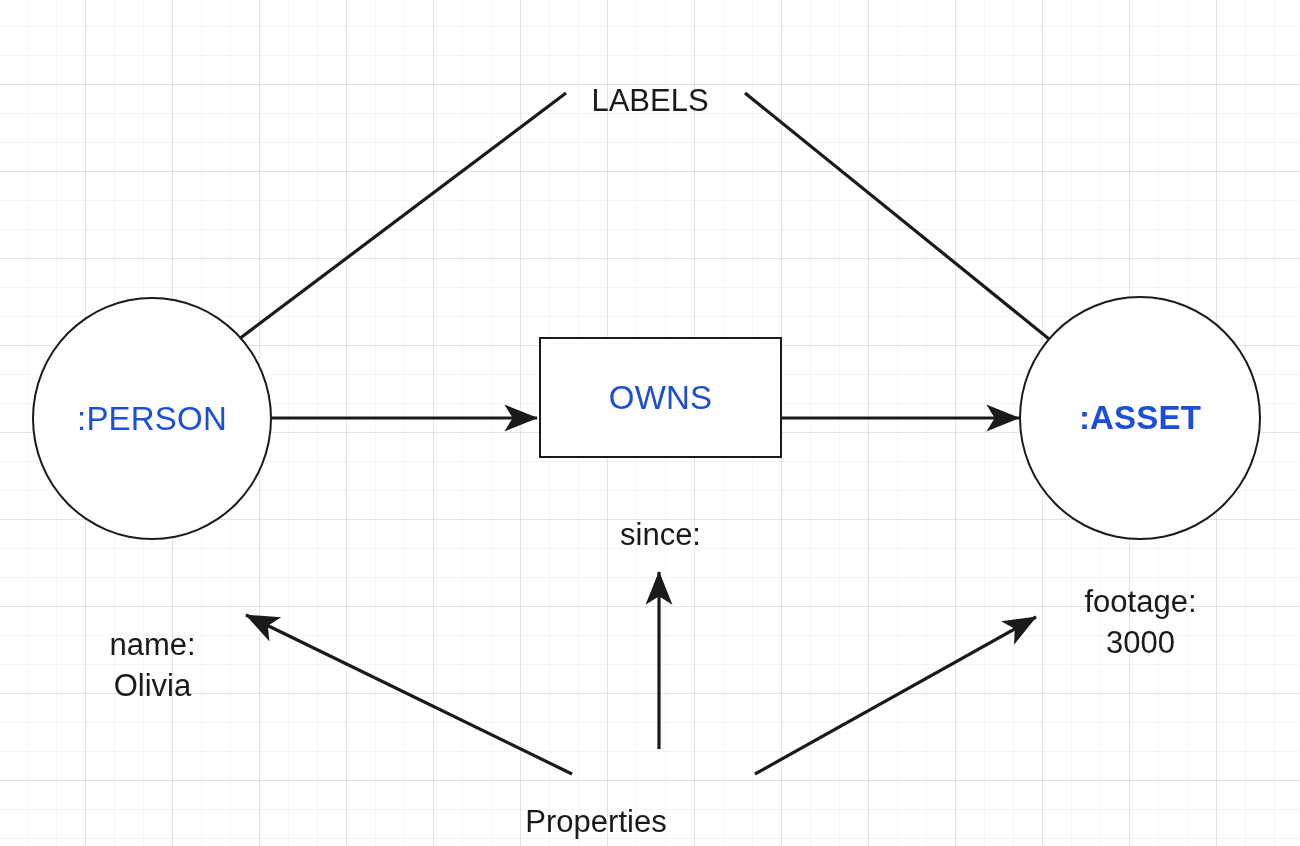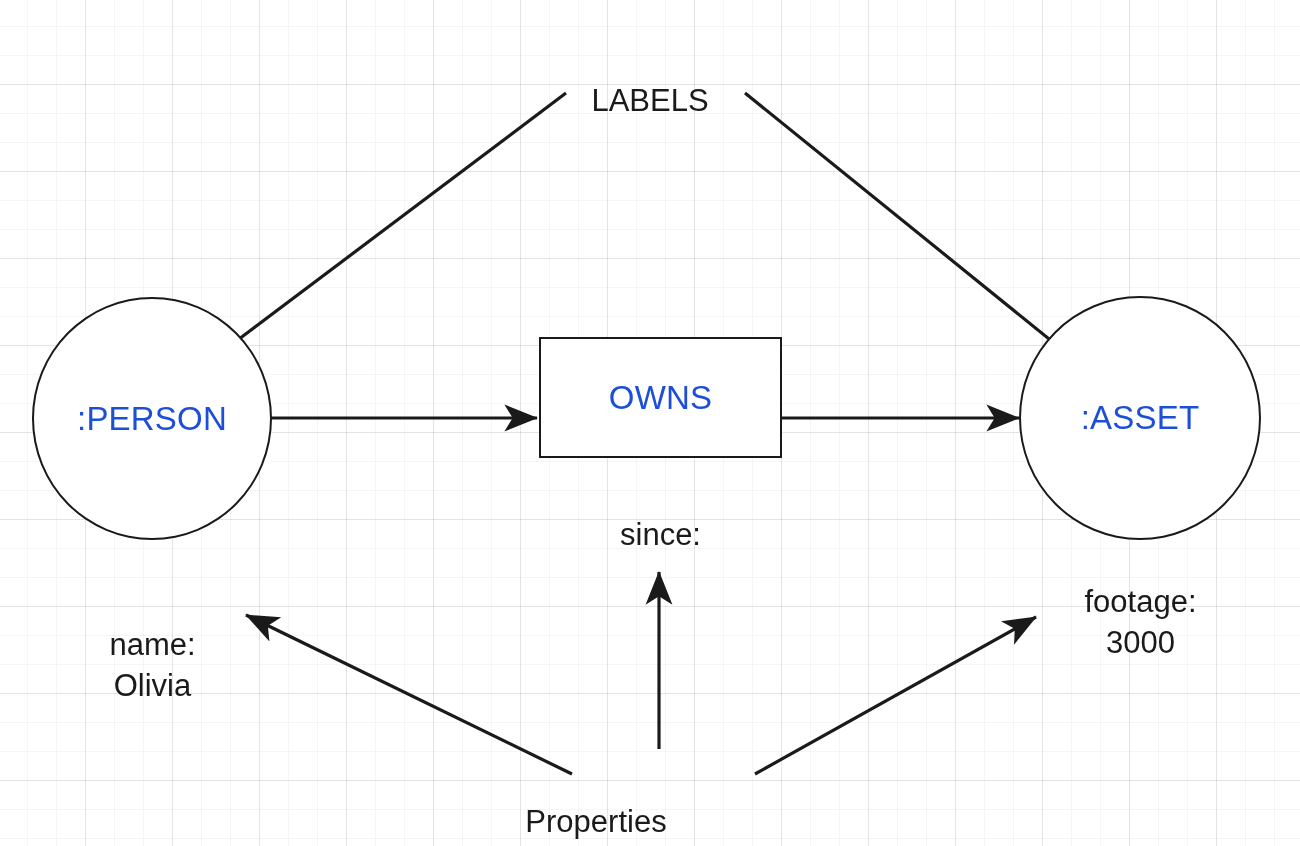--- a/index.html
+++ b/index.html
@@ -107,21 +107,21 @@
   </div>
 
   <div class="node-shape" style="left:539px; top:337px; width:243px; height:121px;">
     <span class="node-label">OWNS</span>
   </div>
 
   <div class="free-text" style="left:538px; top:486px; width:245px;">
     <div>since:</div>
   </div>
 
-  <div class="node-shape node-circle" style="left:1019px; top:296px; width:242px; height:244px;">
+  <div class="node-shape node-circle" style="left:1019px; top:296px; width:242px; height:244px;font-weight:bold;">
     <span class="node-label">:ASSET</span>
   </div>
 
   <div class="free-text" style="left:1018px; top:553px; width:245px;">
     <div>footage:</div>
     <div>3000</div>
   </div>
 
   <div class="free-text" style="left:0; top:773px; width:1192px;">Properties</div>
 

